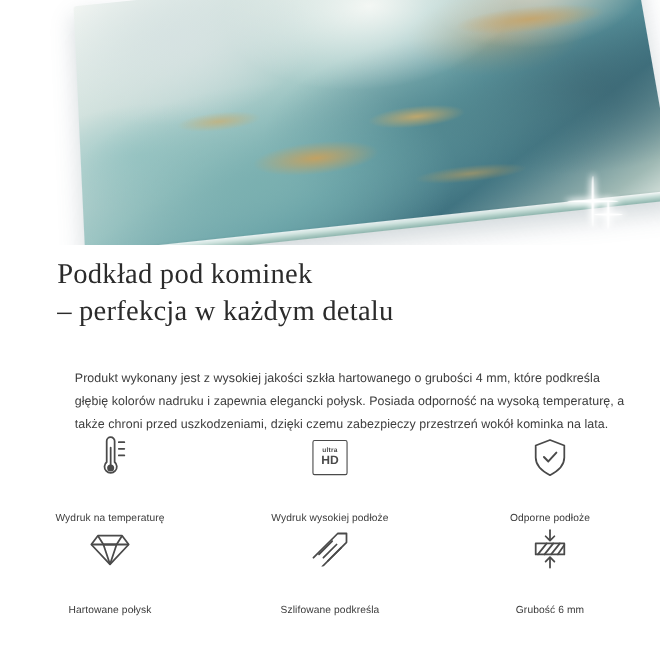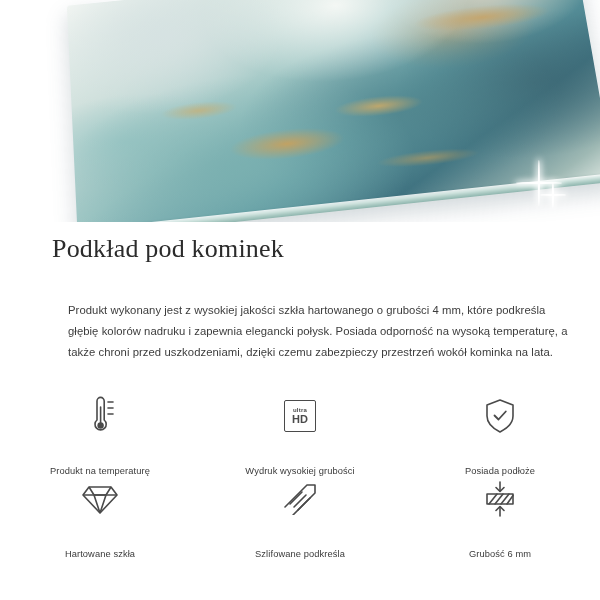--- a/index.html
+++ b/index.html
@@ -187,75 +187,76 @@
       <div class="marble"></div>
       <div class="glass-edge"></div>
     </div>
     <div class="sparkle s1"></div>
     <div class="sparkle s2"></div>
   </div>
 
   <div class="content">
     <h1 class="headline">
       <span>Podkład pod kominek</span>
+      <span class="l2">– perfekcja w każdym detalu</span>
     </h1>
     <p class="desc">Produkt wykonany jest z wysokiej jakości szkła hartowanego o grubości 4 mm, które podkreśla głębię kolorów nadruku i zapewnia elegancki połysk. Posiada odporność na wysoką temperaturę, a także chroni przed uszkodzeniami, dzięki czemu zabezpieczy przestrzeń wokół kominka na lata.</p>
   </div>
 
   <div class="features">
 
     <div class="feature">
       <div class="ico">
         <svg width="36" height="42" viewBox="0 0 36 42">
           <g fill="none" stroke="#4a4a4a" stroke-width="1.6" stroke-linecap="round">
             <path d="M15 6 a3.6 3.6 0 0 1 7.2 0 v19 a5.6 5.6 0 1 1 -7.2 0 z"></path>
             <line x1="18.6" y1="12" x2="18.6" y2="28"></line>
             <line x1="26" y1="7" x2="31" y2="7"></line>
             <line x1="26" y1="13" x2="31" y2="13"></line>
             <line x1="26" y1="19" x2="31" y2="19"></line>
           </g>
           <circle cx="18.6" cy="30.5" r="3.2" fill="#4a4a4a"></circle>
         </svg>
       </div>
-      <div class="cap">Produkt na temperaturę</div>
+      <div class="cap">Wydruk na temperaturę</div>
     </div>
 
     <div class="feature">
       <div class="ico">
         <div class="ultrahd">
           <span class="u1">ultra</span>
           <span class="u2">HD</span>
         </div>
       </div>
-      <div class="cap">Wydruk wysokiej grubości</div>
+      <div class="cap">Wydruk wysokiej podłoże</div>
     </div>
 
     <div class="feature">
       <div class="ico">
         <svg width="34" height="40" viewBox="0 0 34 40">
           <path d="M17 4 L30 9 V20 C30 28 23 33 17 36 C11 33 4 28 4 20 V9 Z" fill="none" stroke="#4a4a4a" stroke-width="1.6" stroke-linejoin="round"></path>
           <path d="M11.5 19.5 L15.5 23.5 L22.8 15.5" fill="none" stroke="#4a4a4a" stroke-width="1.8" stroke-linecap="round" stroke-linejoin="round"></path>
         </svg>
       </div>
-      <div class="cap">Posiada podłoże</div>
+      <div class="cap">Odporne podłoże</div>
     </div>
 
     <div class="feature">
       <div class="ico">
         <svg width="38" height="34" viewBox="0 0 38 34">
           <g fill="none" stroke="#4a4a4a" stroke-width="1.6" stroke-linejoin="round">
             <path d="M8 5 H30 L36 13 L19 31 L2 13 Z"></path>
             <path d="M2 13 H36"></path>
             <path d="M8 5 L13 13 L19 31"></path>
             <path d="M30 5 L25 13 L19 31"></path>
             <path d="M13 13 H25"></path>
           </g>
         </svg>
       </div>
-      <div class="cap">Hartowane szkła</div>
+      <div class="cap">Hartowane połysk</div>
     </div>
 
     <div class="feature">
       <div class="ico">
         <svg width="38" height="32" viewBox="0 0 38 32">
           <g fill="none" stroke="#4a4a4a" stroke-width="1.6" stroke-linecap="round" stroke-linejoin="round">
             <path d="M4 26 L26 4 L34 4 L34 12 L12 34" transform="translate(0,-2)"></path>
             <line x1="13" y1="24" x2="25" y2="12"></line>
             <line x1="17" y1="27" x2="29" y2="15"></line>
             <line x1="9" y1="21" x2="21" y2="9"></line>

